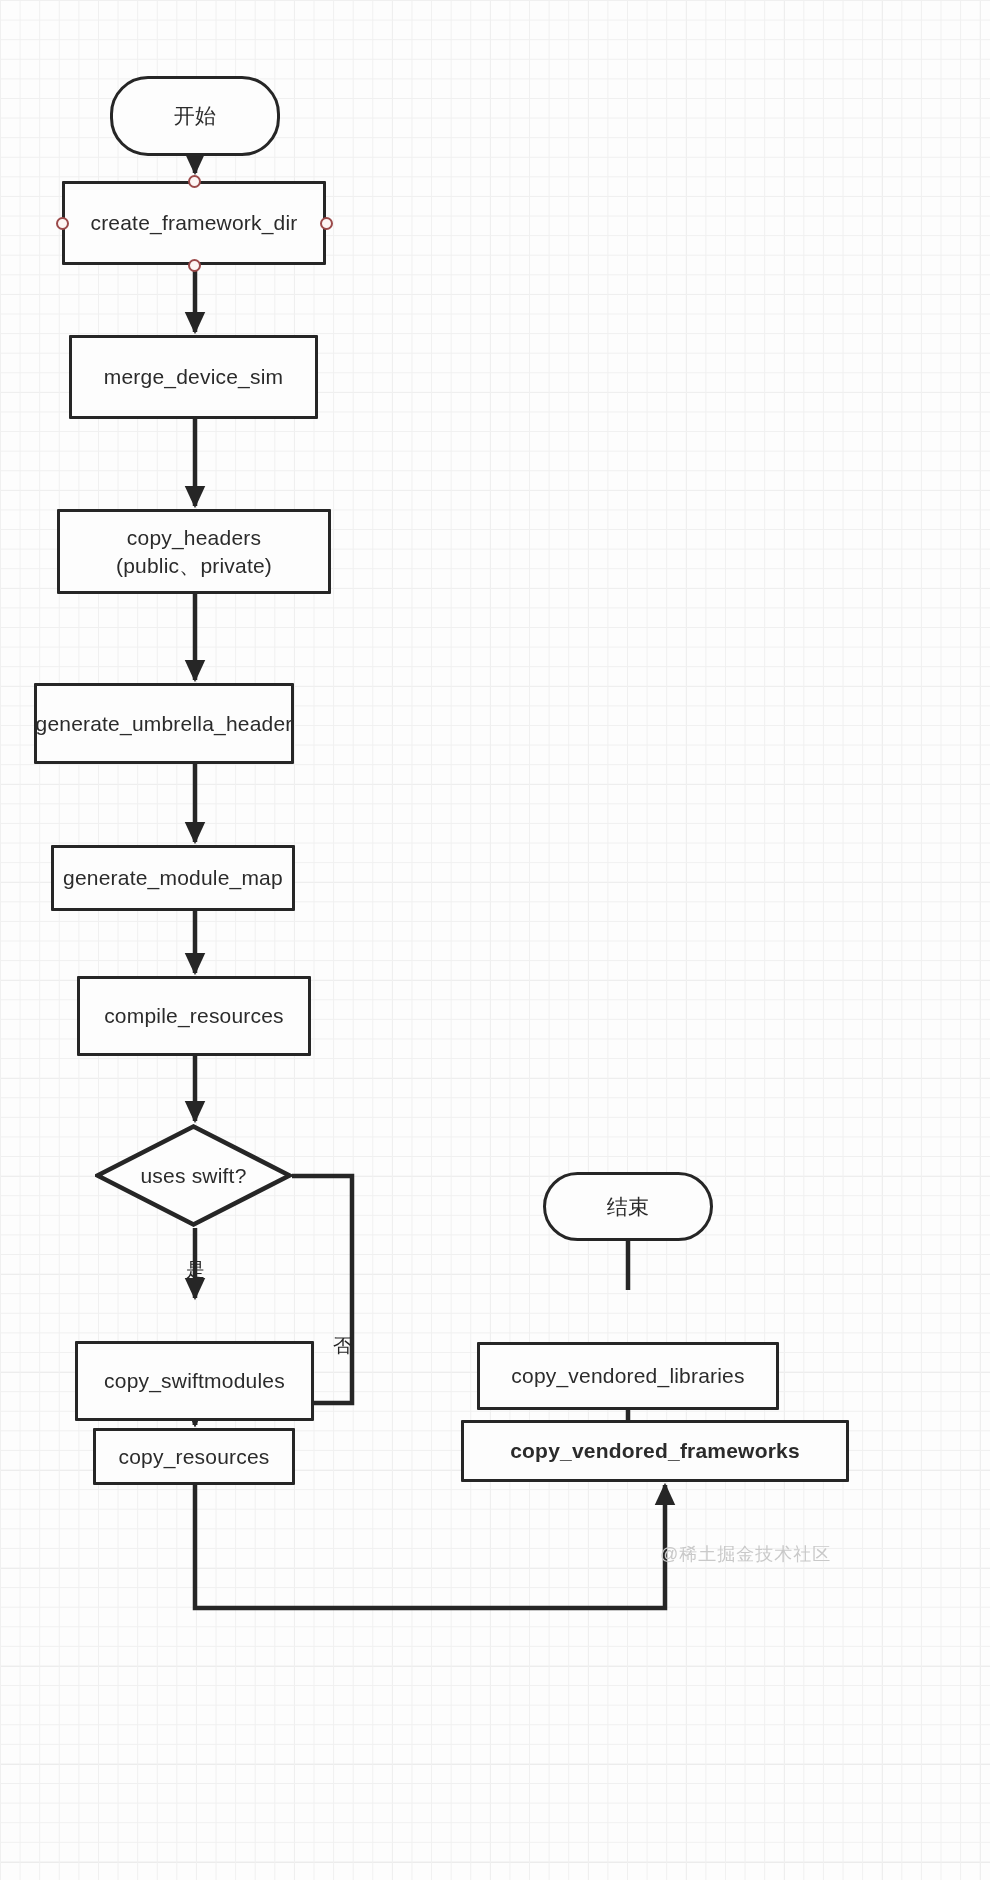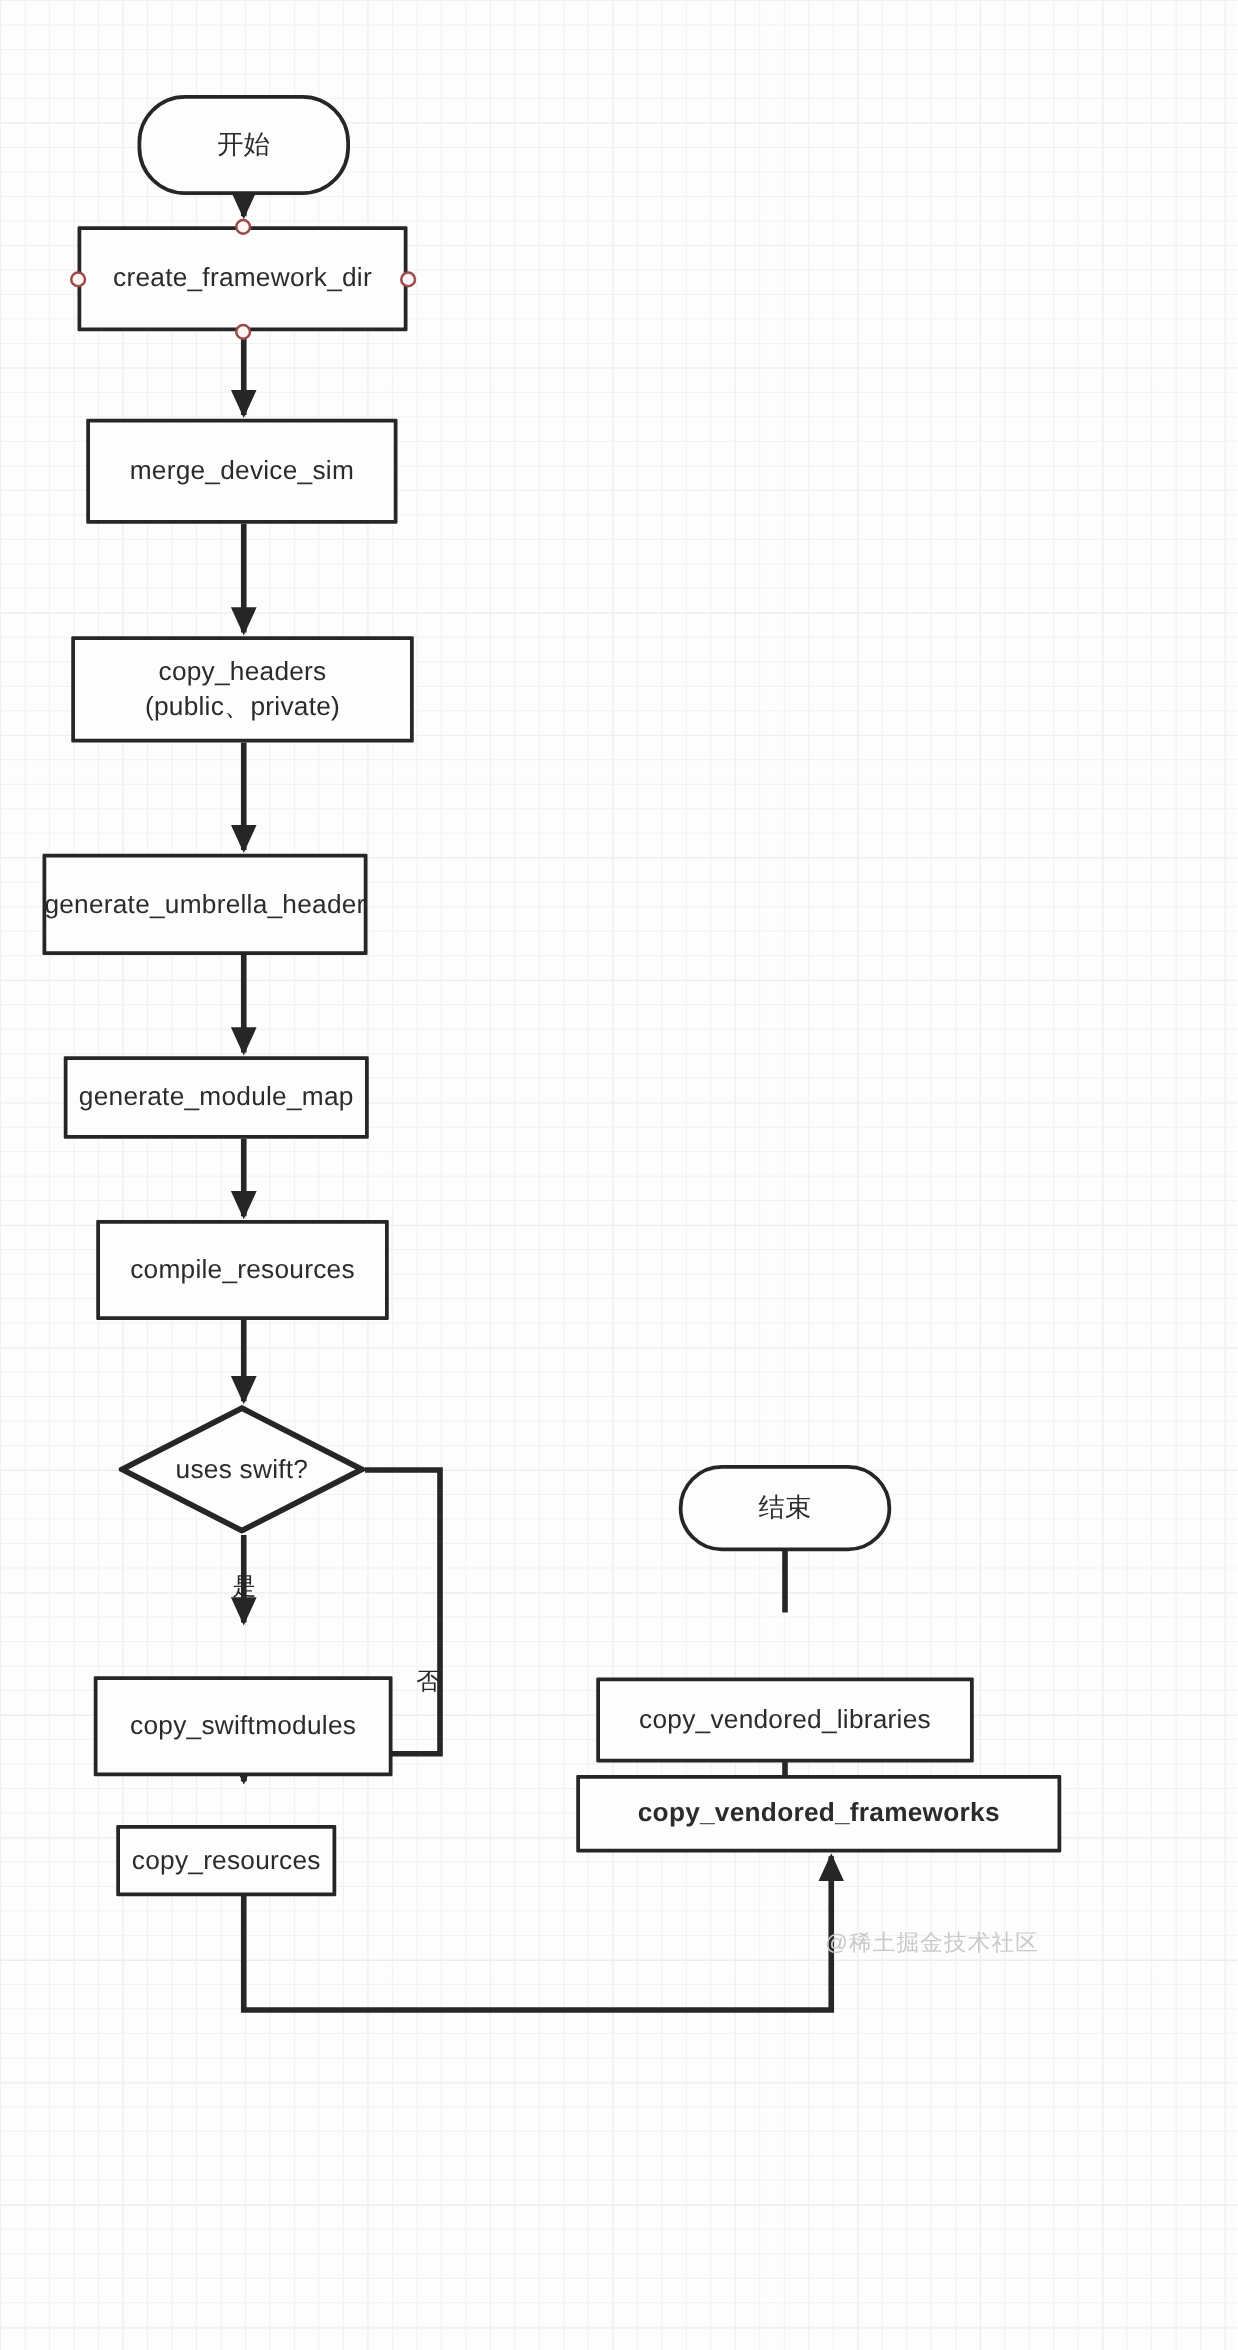--- a/index.html
+++ b/index.html
@@ -159,21 +159,21 @@
     <svg width="197" height="103" viewBox="0 0 197 103">
       <polygon points="98.5,2.5 194.5,51.5 98.5,100.5 2.5,51.5" fill="#fdfdfd" stroke="#262626" stroke-width="4.5" stroke-linejoin="miter"></polygon>
     </svg>
     <div class="diamond-label">uses swift?</div>
   </div>
 
   <div class="node process" style="left:75px; top:1301px; width:239px; height:80px;margin-top:40px;">
     <span>copy_swiftmodules</span>
   </div>
 
-  <div class="node process" style="left:93px; top:1460px; width:176px; height:57px;">
+  <div class="node process" style="left:93px; top:1428px; width:202px; height:57px;">
     <span>copy_resources</span>
   </div>
 
   <div class="node terminal" style="left:543px; top:1132px; width:170px; height:69px;">
     <span>结束</span>
   </div>
 
   <div class="node process" style="left:477px; top:1342px; width:302px; height:68px;">
     <span>copy_vendored_libraries</span>
   </div>

